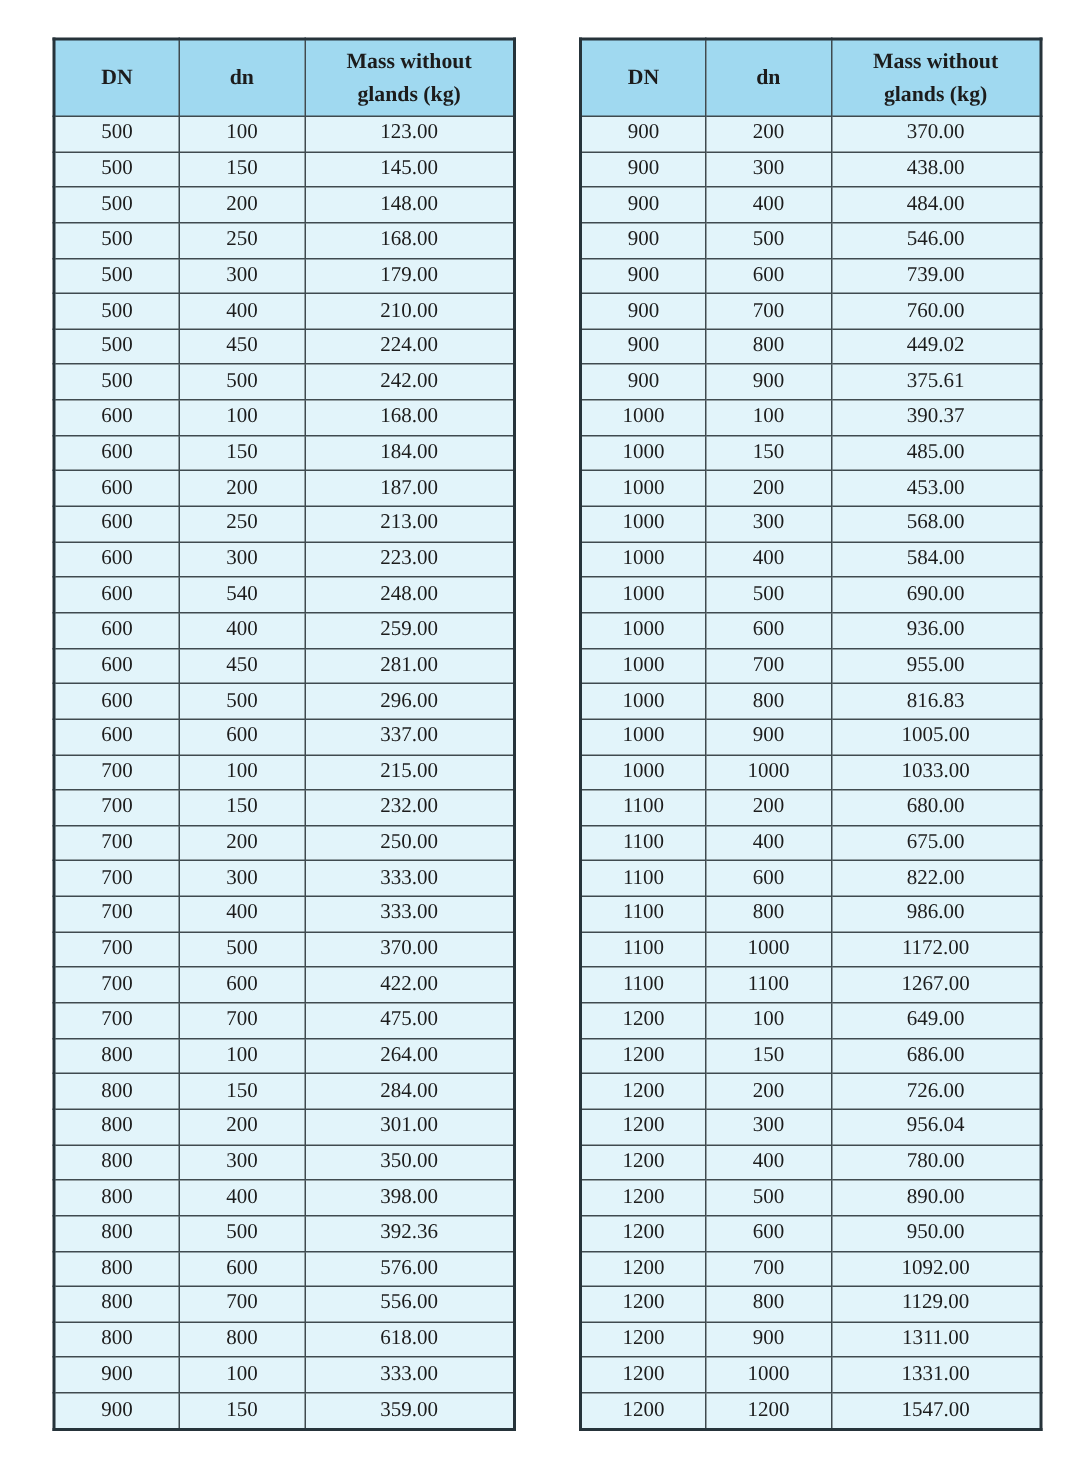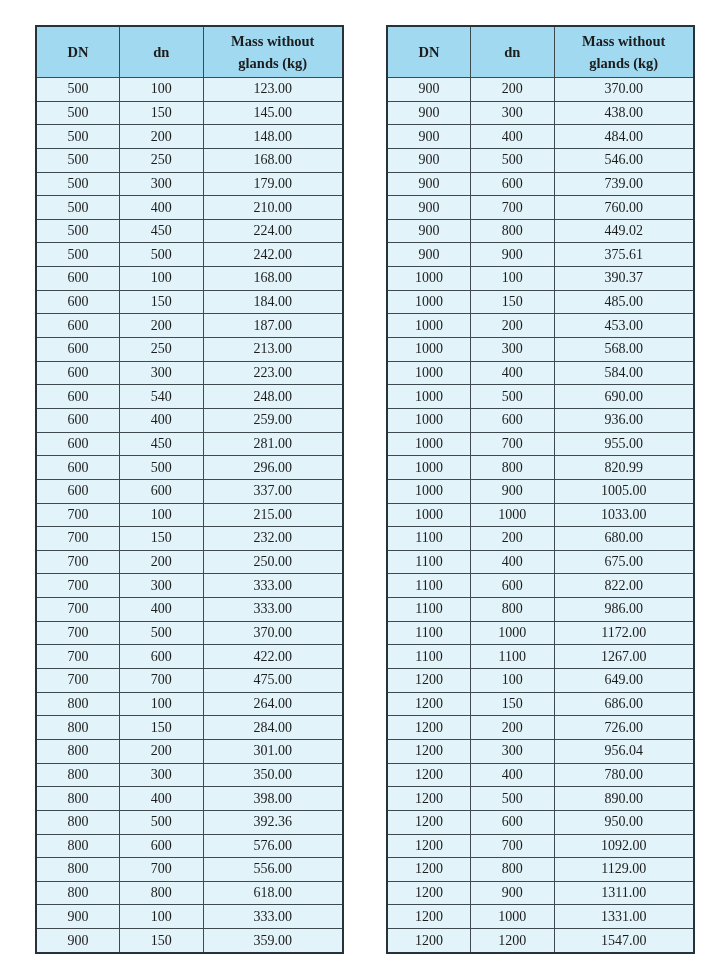--- a/index.html
+++ b/index.html
@@ -360,21 +360,21 @@
             <td>936.00</td>
           </tr>
           <tr>
             <td>1000</td>
             <td>700</td>
             <td>955.00</td>
           </tr>
           <tr>
             <td>1000</td>
             <td>800</td>
-            <td>820.99</td>
+            <td>816.83</td>
           </tr>
           <tr>
             <td>1000</td>
             <td>900</td>
             <td>1005.00</td>
           </tr>
           <tr>
             <td>1000</td>
             <td>1000</td>
             <td>1033.00</td>

